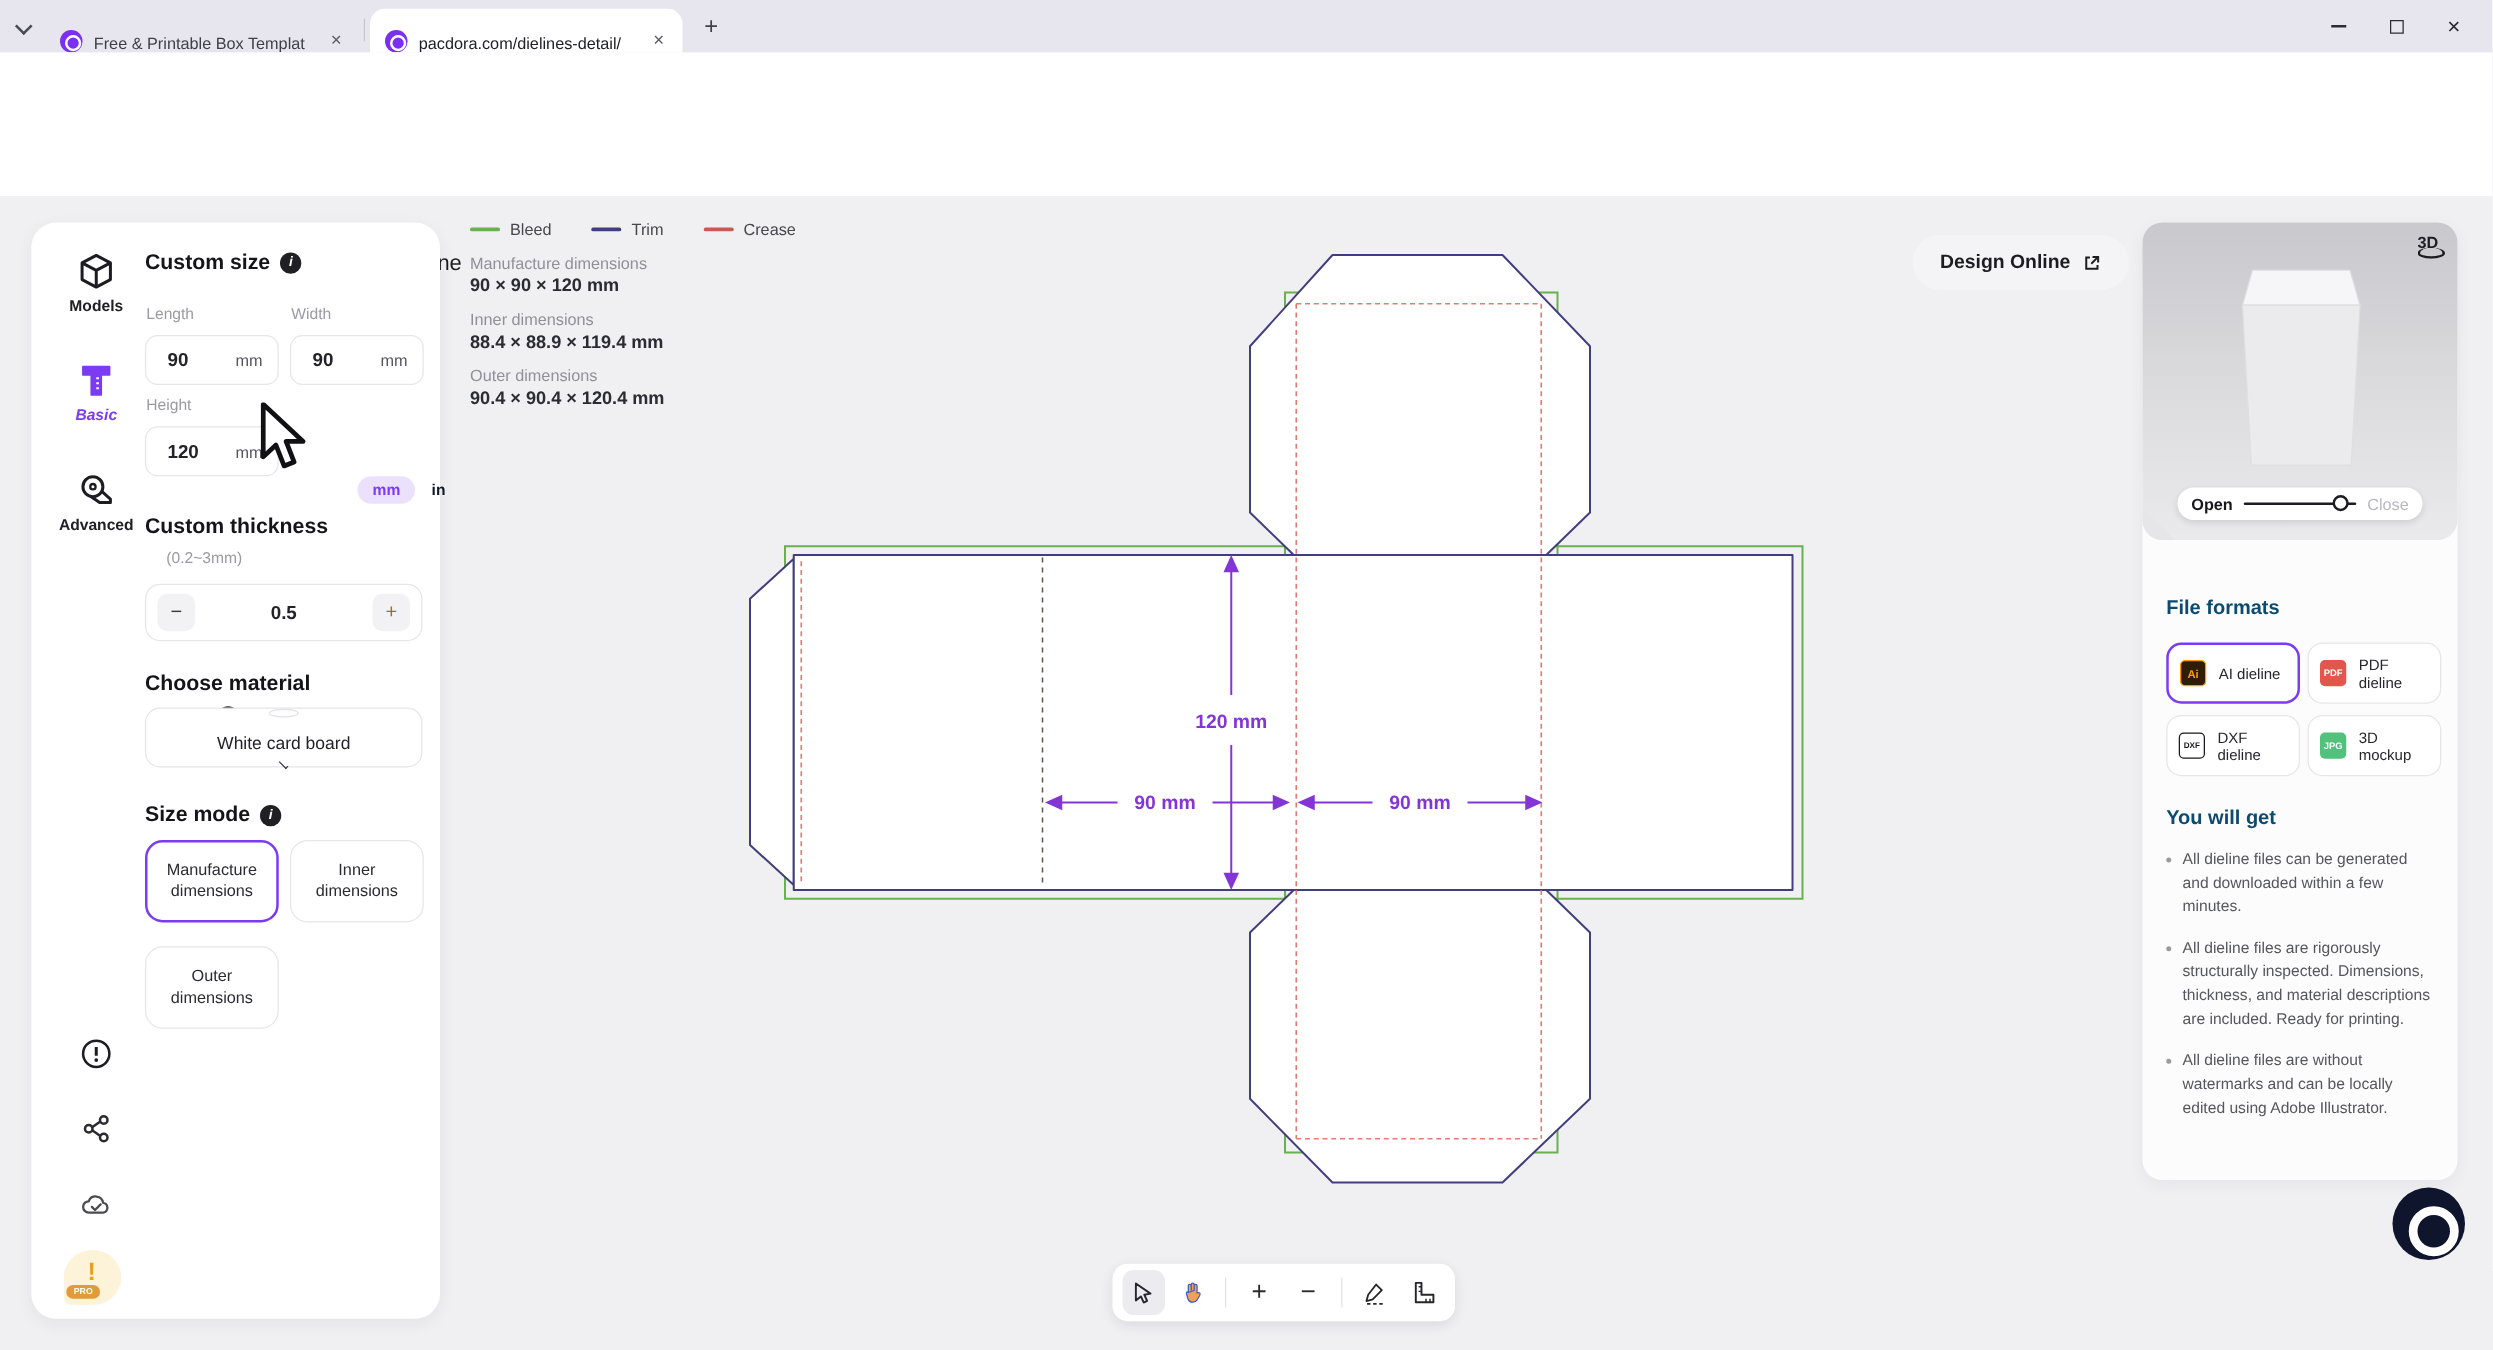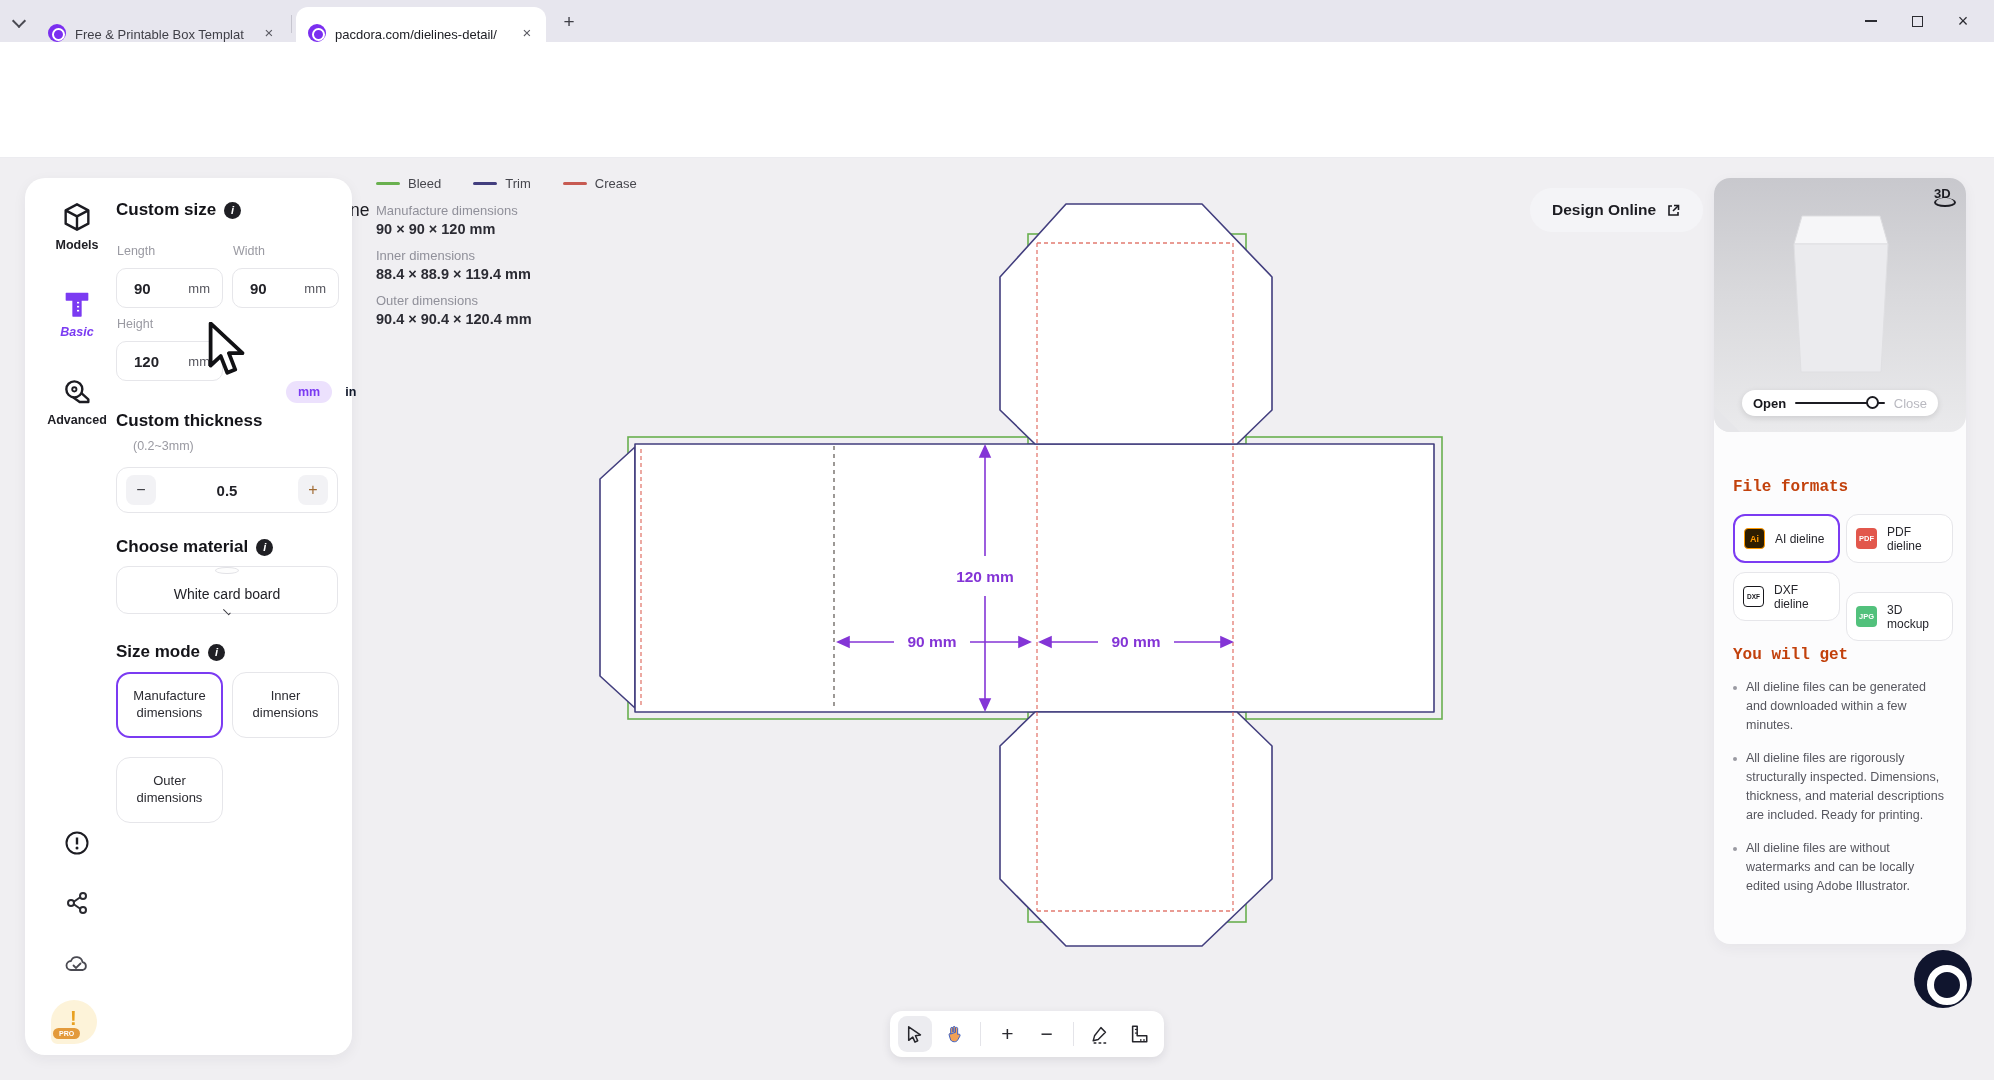--- a/index.html
+++ b/index.html
@@ -91,21 +91,21 @@
   .rightcard { position:absolute; left:1714px; top:178px; width:252px; height:766px; background:#fcfcfd; border-radius:16px; box-shadow:0 4px 14px rgba(30,30,50,.05); }
   .preview { position:absolute; left:0; top:0; width:252px; height:254px; border-radius:16px; background:linear-gradient(180deg,#c8c8cd 0%,#d9d9dc 45%,#eaeaec 100%); overflow:hidden; }
   .fold { position:absolute; left:0; bottom:0; width:0; height:0; border-bottom:26px solid #e6e6e9; border-right:26px solid transparent; }
   .rotate3d { position:absolute; right:10px; top:8px; font-size:13px; font-weight:800; color:#1c1c22; }
   .rotate3d .arc { display:block; border:2px solid #1c1c22; border-top:none; border-radius:50%; width:22px; height:9px; margin-top:-3px; }
   .openslider { position:absolute; left:28px; top:212px; width:196px; height:26px; background:#fff; border-radius:13px; display:flex; align-items:center; padding:0 11px; box-shadow:0 2px 6px rgba(0,0,0,.12); }
   .openlbl { font-size:13px; font-weight:700; color:#17171c; margin-right:9px; }
   .sliderline { flex:1; height:2.5px; background:#1c1c22; border-radius:2px; position:relative; }
   .knob { position:absolute; right:6px; top:-5.5px; width:13px; height:13px; background:#fff; border:2px solid #1c1c22; border-radius:50%; }
   .closelbl { font-size:13px; color:#b9b9c0; margin-left:9px; }
-  .sechead { position:absolute; left:19px; font-size:16px; font-weight:700; color:#c2410c;font-family:Liberation Mono, monospace; }
+  .sechead { position:absolute; left:19px; font-size:16px; font-weight:700; color:#0c4a6e; }
   .fmt { position:absolute; width:107px; height:49px; background:#fff; border:1px solid #e6e6ea; border-radius:12px; display:flex; align-items:center; gap:10px; padding:0 9px; font-size:12px; color:#26262c; }
   .fmt.active { border:2px solid #7b3bf2; }
   .badge { width:21px; height:21px; border-radius:4px; flex:0 0 21px; display:flex; align-items:center; justify-content:center; font-size:7.5px; font-weight:800; }
   .badge.ai { background:#2e1d00; color:#ff9a00; border:1px solid #ff9a00; font-size:9px; }
   .badge.pdf { background:#e2574c; color:#fff;text-align:center; }
   .badge.dxf { background:#fff; color:#17171c; border:1.5px solid #17171c; font-size:6.5px; }
   .badge.jpg { background:#52c17c; color:#fff; }
   .benefits { position:absolute; left:19px; top:500px; width:215px; }
   .benefits li { list-style:none; position:relative; padding-left:13px; font-size:12.5px; line-height:19px; color:#56565e; margin-bottom:14px; }
   .benefits li::before { content:""; position:absolute; left:0; top:8px; width:4px; height:4px; border-radius:50%; background:#9a9aa2; }
@@ -278,21 +278,21 @@
     <div class="heading" style="left:91px;top:233px;">
       <span>Custom thickness</span>
     </div>
     <span class="subnote" style="left:92px;top:261px;margin-left:16px;">(0.2~3mm)</span>
     <div class="stepper">
       <button class="stepbtn">−</button>
       <span class="stepval">0.5</span>
       <button class="stepbtn plus">+</button>
     </div>
 
-    <div class="heading" style="left:91px;top:359px;">
+    <div class="heading" style="left:91px;top:359px;flex-direction:column;">
       <span>Choose material</span>
       <span class="info">i</span>
     </div>
     <div class="dropdown">
       <span class="swatch"></span>
       <span class="ddlabel">White card board</span>
       <span class="chev"></span>
     </div>
 
     <div class="heading" style="left:91px;top:464px;">
@@ -438,21 +438,21 @@
       <span>AI dieline</span>
     </div>
     <div class="fmt" style="left:132px;top:336px;">
       <span class="badge pdf">PDF</span>
       <span>PDF dieline</span>
     </div>
     <div class="fmt" style="left:19px;top:394px;">
       <span class="badge dxf">DXF</span>
       <span>DXF dieline</span>
     </div>
-    <div class="fmt" style="left:132px;top:414px;">
+    <div class="fmt" style="left:132px;top:394px;">
       <span class="badge jpg">JPG</span>
       <span>3D mockup</span>
     </div>
 
     <div class="sechead" style="top:468px;">You will get</div>
     <ul class="benefits">
       <li>All dieline files can be generated and downloaded within a few minutes.</li>
       <li>All dieline files are rigorously structurally inspected. Dimensions, thickness, and material descriptions are included. Ready for printing.</li>
       <li>All dieline files are without watermarks and can be locally edited using Adobe Illustrator.</li>
     </ul>

